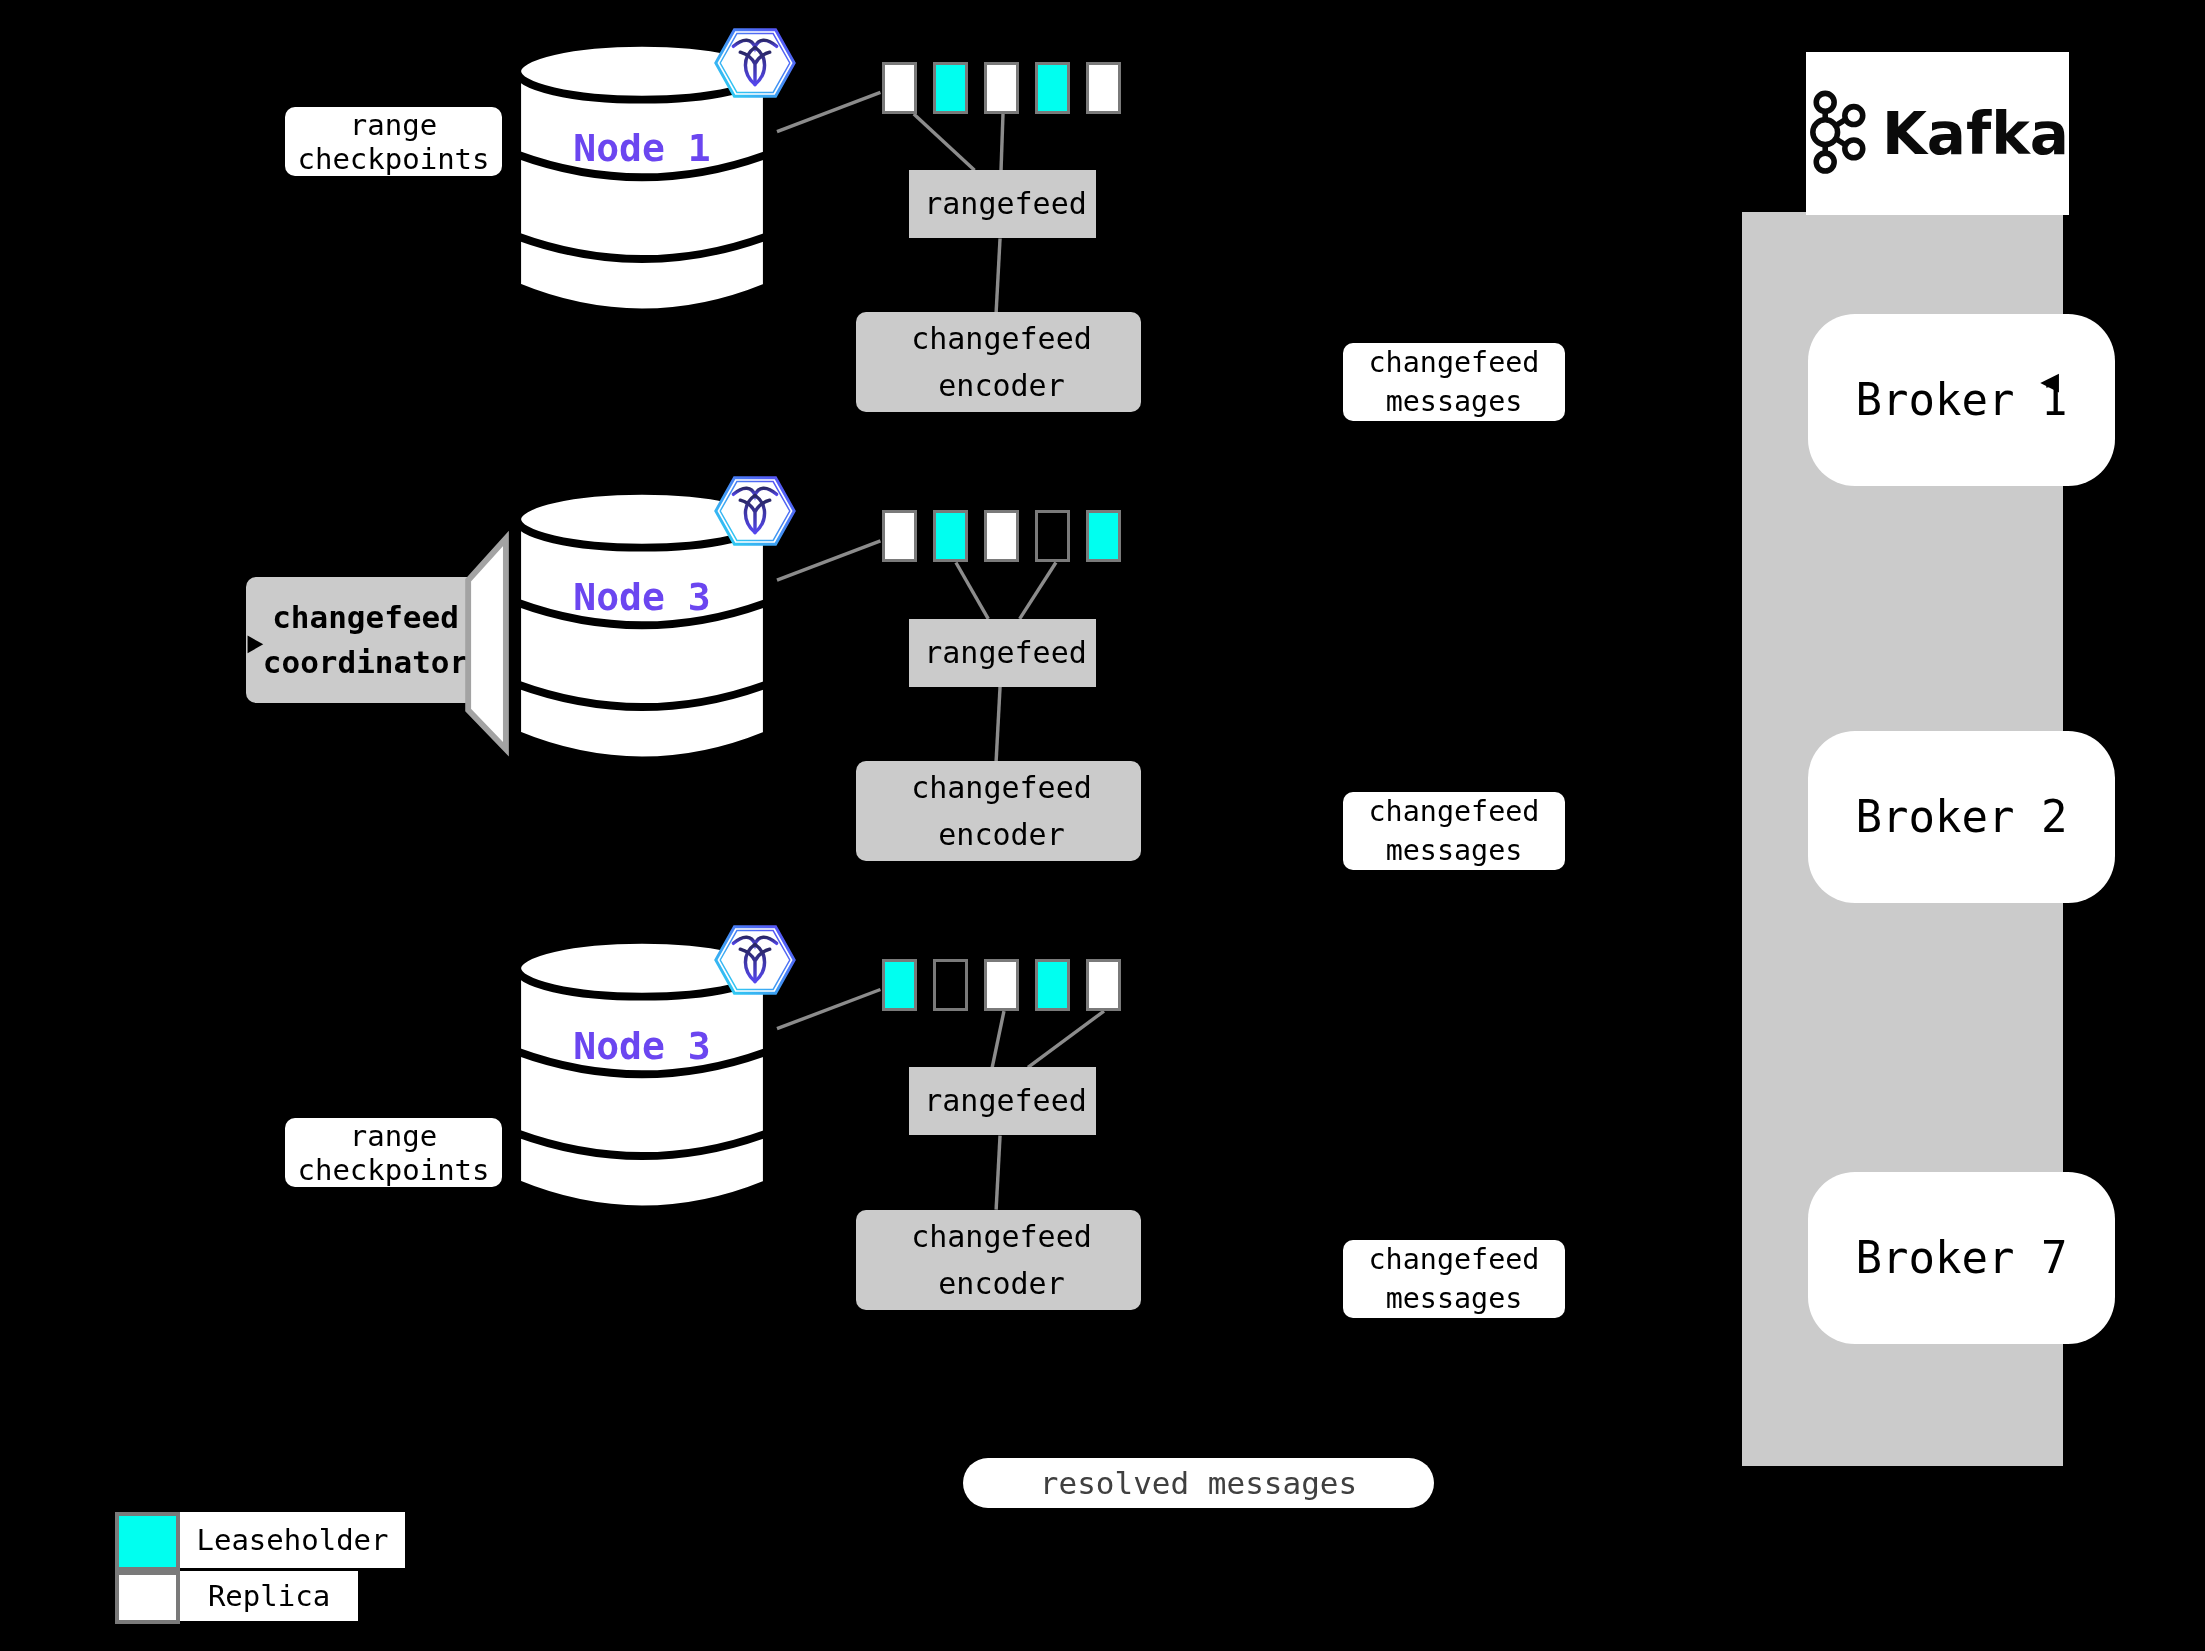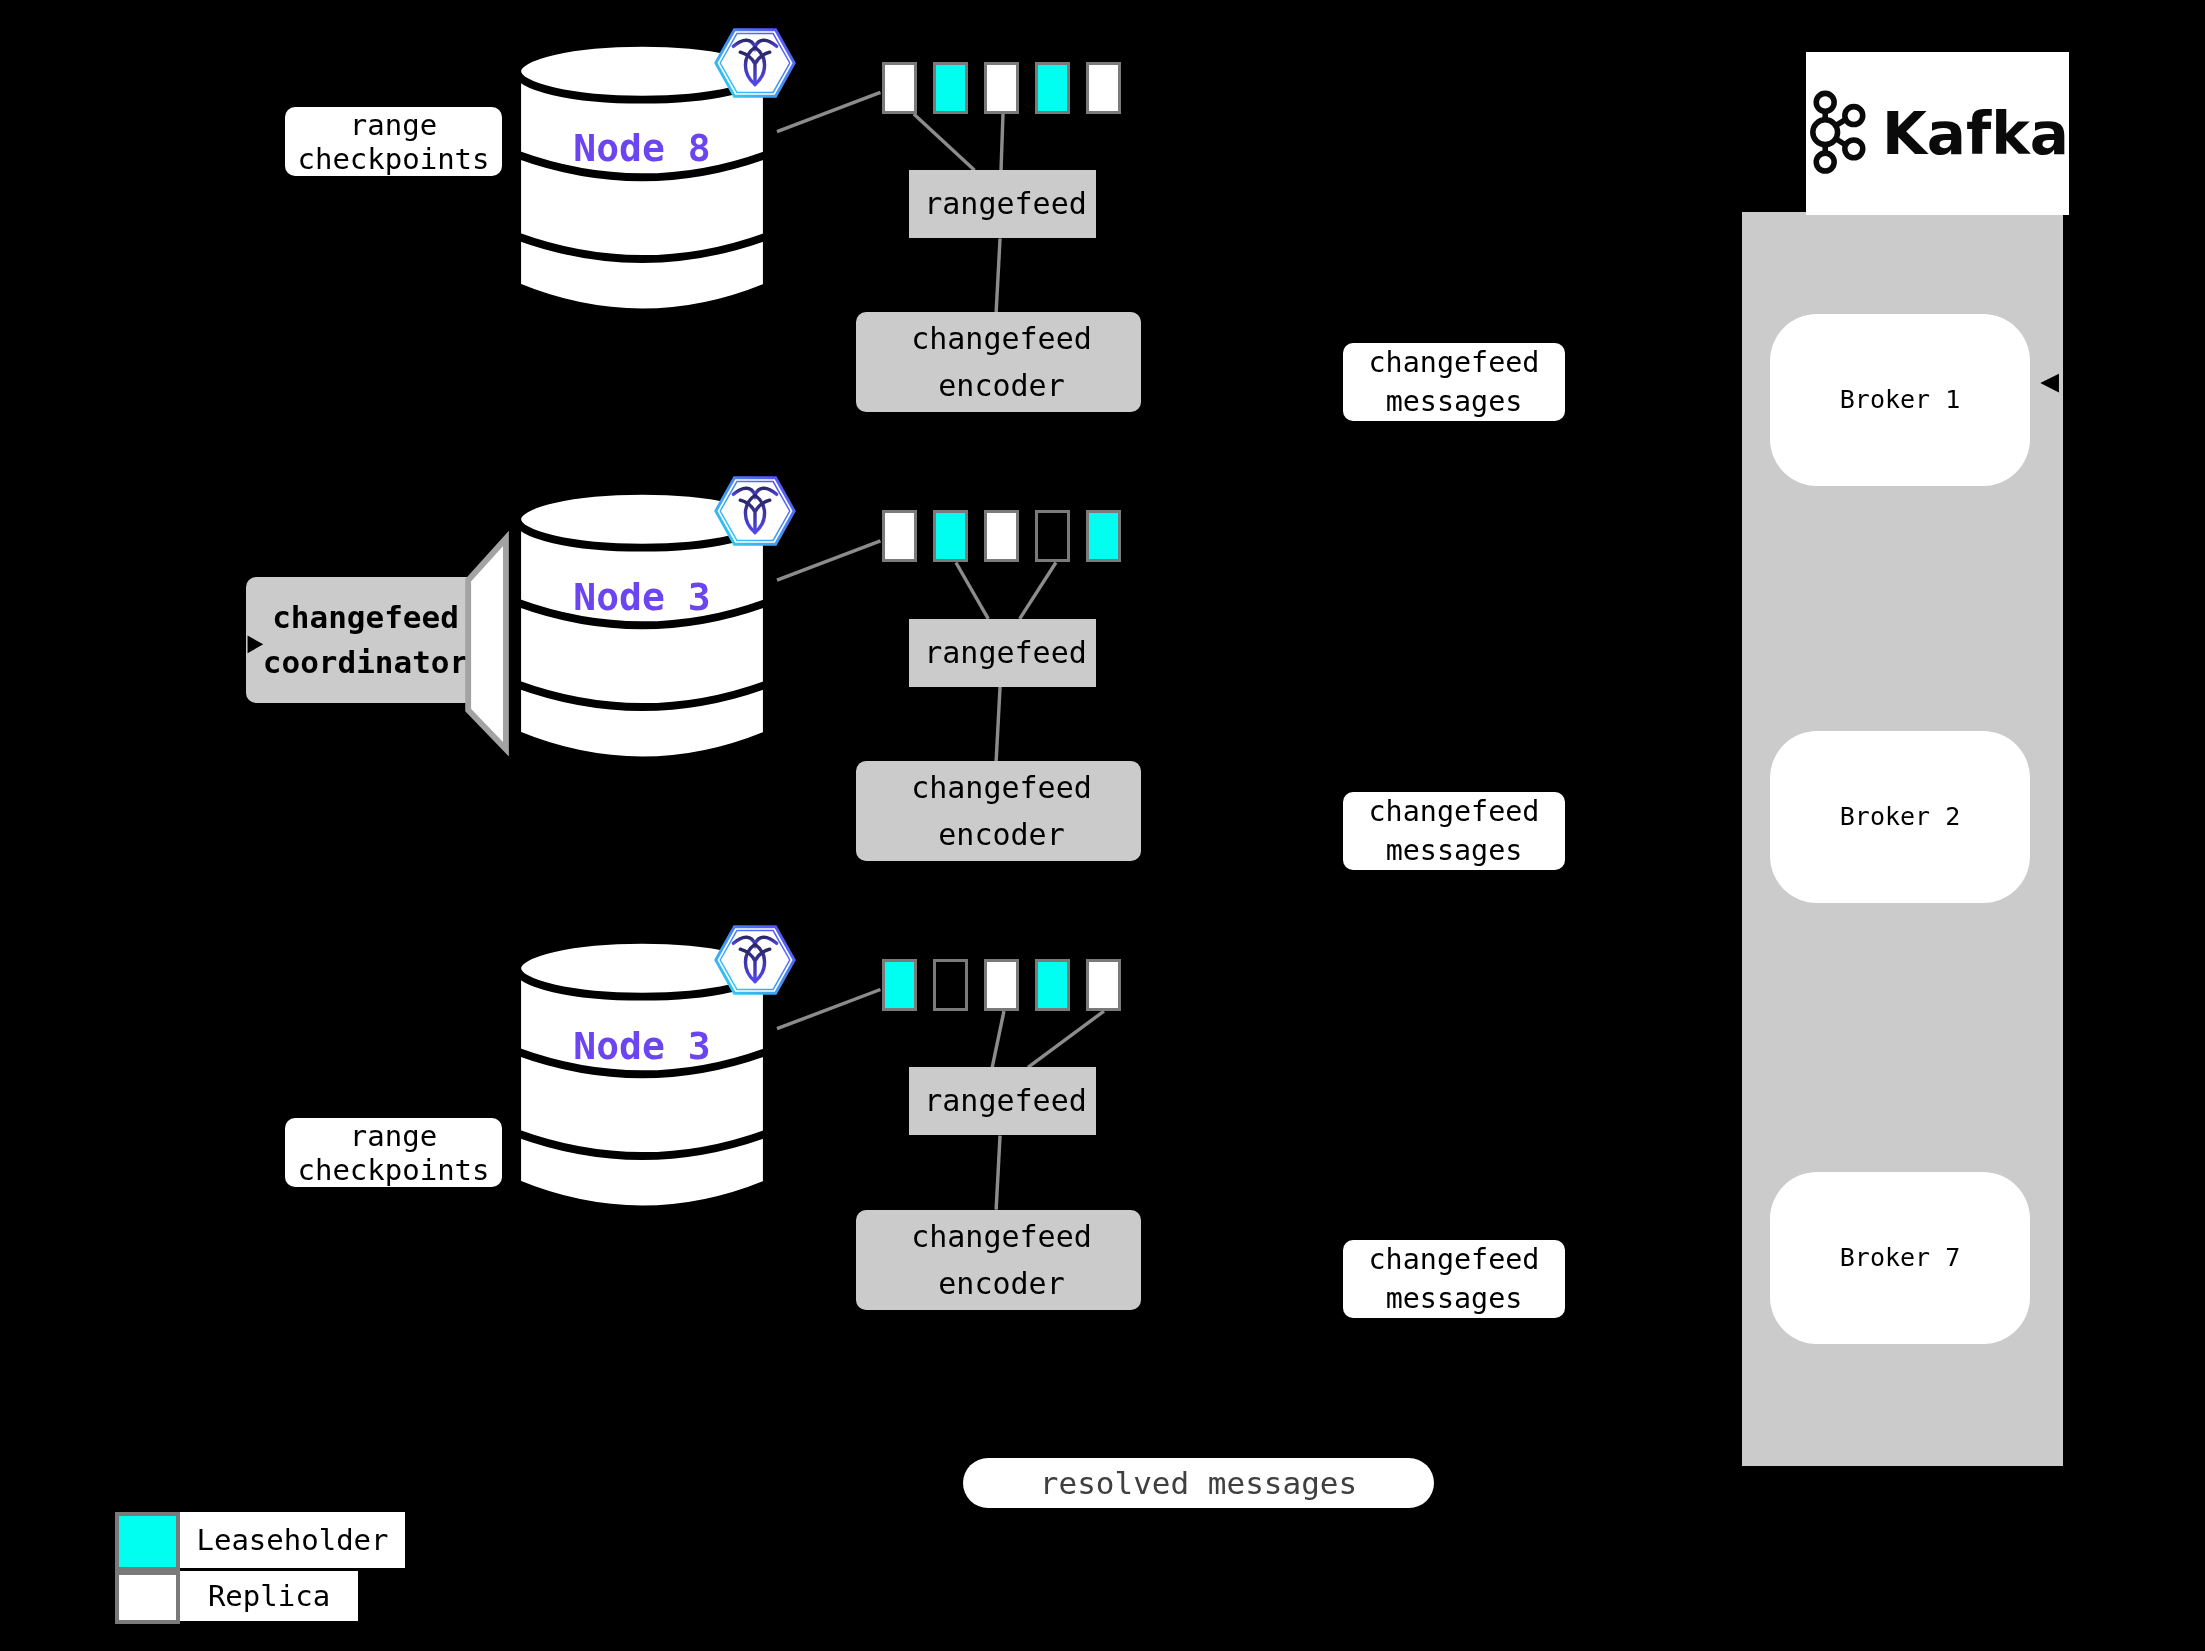--- a/index.html
+++ b/index.html
@@ -48,23 +48,23 @@
   }
   .kafka-title {
     font-family:"DejaVu Sans", "Liberation Sans", sans-serif;
     font-weight:bold; font-size:58px; color:#0a0a0a;
   }
   .kafka-column {
     position:absolute; left:1742px; top:212px; width:321px; height:1254px;
     background:var(--box_gray,#cbcbcb); z-index:2;
   }
   .broker {
-    position:absolute; left:1770px; width:260px; height:172px; z-index:3;
+    position:absolute; left:1808px; width:307px; height:172px; z-index:3;
     background:#fff; border-radius:47px; text-align:center;
-    font-size:25px; line-height:172px; color:#000;
+    font-size:44px; line-height:172px; color:#000;
   }
   .pill {
     position:absolute; left:963px; top:1458px; width:471px; height:50px;
     background:#fff; border-radius:25.5px; z-index:2;
     text-align:center; font-size:31px; line-height:50px; color:#404040;
   }
   .legend-swatch {
     position:absolute; left:115px; width:65px; z-index:2;
     border:4.9px solid var(--border_gray,#7a7a7a); box-sizing:border-box;
   }
@@ -103,21 +103,21 @@
     <span>checkpoints</span>
   </div>
 
   <svg class="cyl" style="left:500px;top:14.7px" width="284" height="328" viewBox="0 0 580 670">
     <path d="M35,115 V555 Q290,660 545,555 V115" fill="#fff" stroke="none"></path>
     <ellipse cx="290" cy="115" rx="255" ry="58" fill="#fff" stroke="#000" stroke-width="16"></ellipse>
     <path d="M35,115 V555 Q290,660 545,555 V115" fill="none" stroke="#000" stroke-width="16"></path>
     <path d="M35,285 Q290,378 545,285" fill="none" stroke="#000" stroke-width="16"></path>
     <path d="M35,452 Q290,545 545,452" fill="none" stroke="#000" stroke-width="16"></path>
   </svg>
-  <div class="node-label" style="left:539px;top:126px">Node 8</div>
+  <div class="node-label" style="left:539px;top:126px">Node 1</div>
 
   <svg class="hex" style="left:706px;top:13.7px" width="98" height="98" viewBox="-100 -100 200 200">
     <defs>
       <linearGradient id="hexg0" x1="0" y1="1" x2="1" y2="0">
         <stop offset="0" style="stop-color:var(--hex_cyan,#2bd9f2)"></stop>
           <stop offset="1" style="stop-color:var(--hex_purple,#5b45f5)"></stop>
       </linearGradient>
       <linearGradient id="roachg0" x1="0" y1="0" x2="0" y2="1">
         <stop offset="0" style="stop-color:var(--roach_dark,#2a2767)"></stop>
           <stop offset="1" style="stop-color:var(--roach_light,#5547ee)"></stop>

